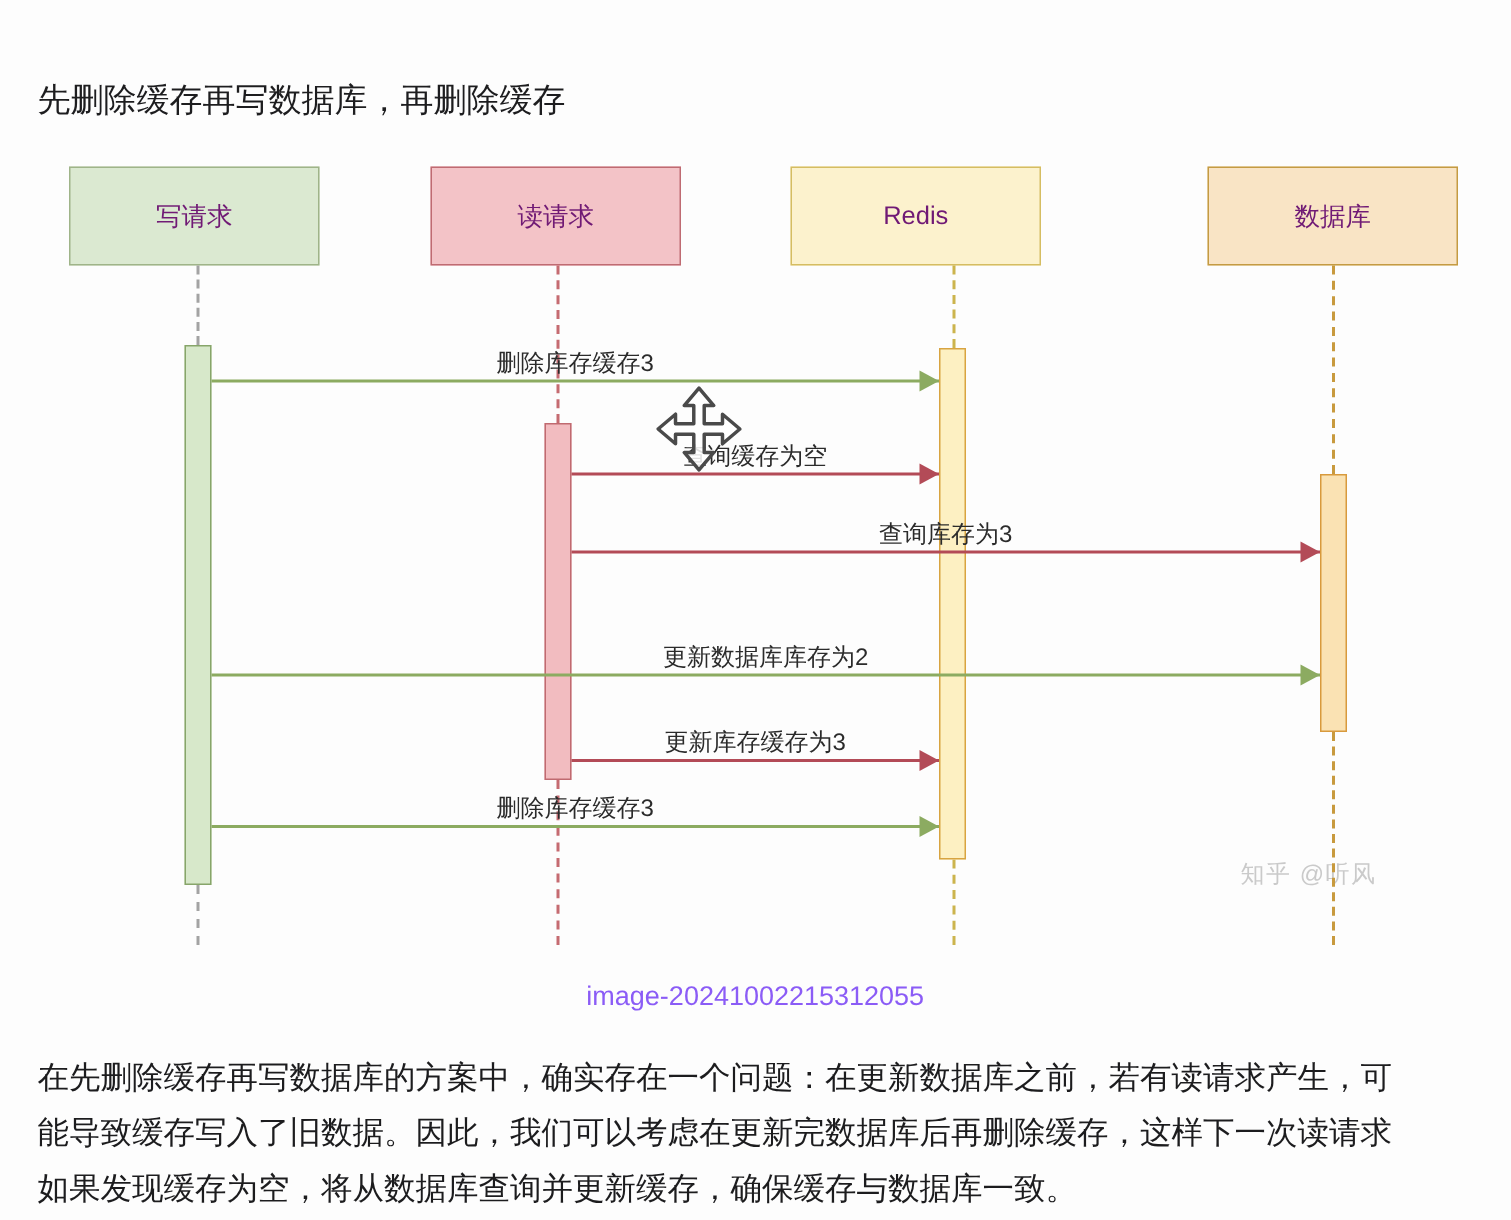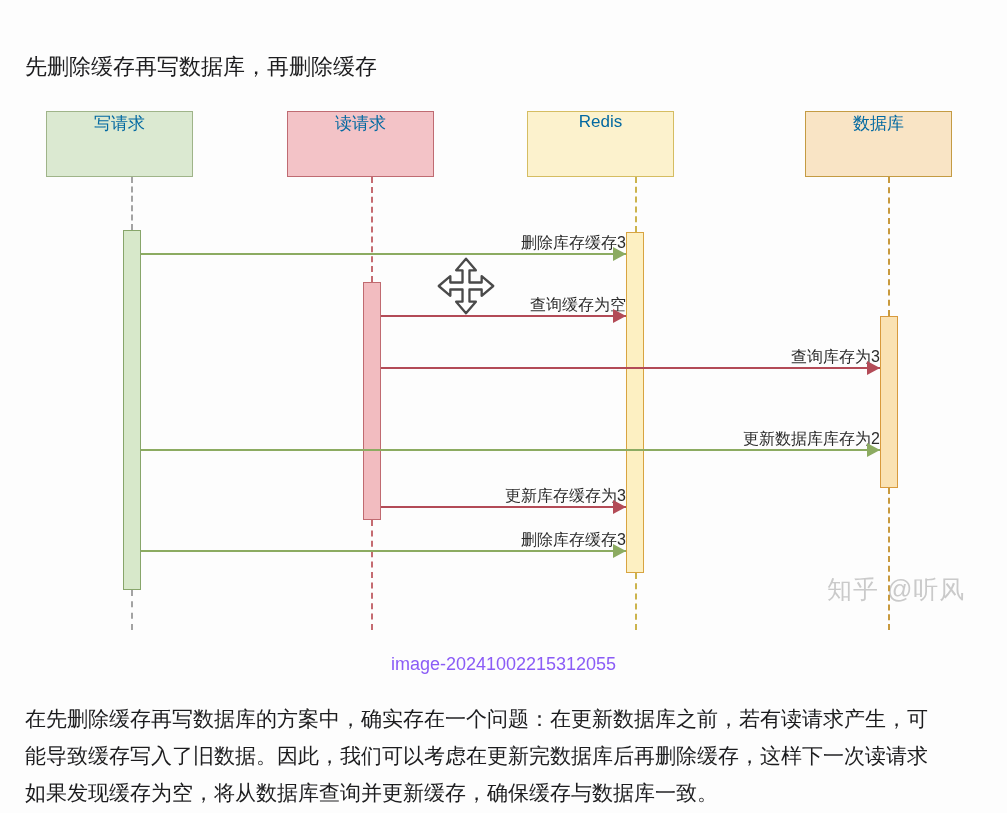--- a/index.html
+++ b/index.html
@@ -9,23 +9,23 @@
     background:#fdfdfd; font-family:"Liberation Sans","DejaVu Sans",sans-serif;
   }
   .title {
     position:absolute; left:25px; top:31px;
     font-size:22px; font-weight:400; color:#1d1d1f; white-space:nowrap;margin-top:21px;
   }
   .diagram { position:absolute; left:0; top:90px; width:1007px; height:560px; }
 
   
   .pbox {
-    position:absolute; top:21px; height:66px; width:147px;
-    display:flex; justify-content:center;
-    font-size:17px; color:#0369a1; border:1.5px solid;
+    position:absolute; top:21px; height:66px; width:167px;
+    display:flex; align-items:center; justify-content:center;
+    font-size:17px; color:#701a75; border:1.5px solid;
   }
   .pbox.green  { left:46px;  background:#dbe9d1; border-color:#9fb489; }
   .pbox.pink   { left:287px; background:#f3c3c7; border-color:#bf6b72; }
   .pbox.yellow { left:527px; background:#fcf2cd; border-color:#d5bd62; }
   .pbox.orange { left:805px; background:#f9e4c5; border-color:#c49b43; }
 
   
   .lifeline { position:absolute; width:0; border-left:2px dashed; }
   .ll-gray   { border-color:#a3a3a3; }
   .ll-red    { border-color:#c56b71; }
@@ -33,36 +33,36 @@
   .ll-orange { border-color:#c89a3e; }
 
   
   .abar { position:absolute; width:18px; border:1.5px solid; }
   .ab-green  { left:123px; background:#d7e8ca; border-color:#87a56a; }
   .ab-pink   { left:363px; background:#f2bcc0; border-color:#c06a70; }
   .ab-yellow { left:626px; background:#fdf0c2; border-color:#d8a441; }
   .ab-orange { left:880px; background:#fae2b3; border-color:#d89a3d; }
 
   
-  .msg { position:absolute; text-align:right; }
+  .msg { position:absolute; text-align:center; }
   .msg-label { font-size:16px; line-height:20px; color:#2b2b2b; white-space:nowrap; }
   .msg-line { position:relative; height:2px; width:100%; margin-top:0px; }
   .green-msg { color:#8cab61; }
   .red-msg   { color:#b34b57; }
   .green-msg .msg-line { background:#8cab61; }
   .red-msg   .msg-line { background:#b34b57; }
   .msg-arrow {
     position:absolute; right:0; top:-6px; width:0; height:0;
     border-style:solid; border-width:7px 0 7px 13px;
     border-color:transparent transparent transparent currentColor;
   }
 
   .watermark {
     position:absolute; left:827px; top:483px;
-    font-size:25px; color:#cacaca; letter-spacing:1px; white-space:nowrap;
+    font-size:16px; color:#cacaca; letter-spacing:1px; white-space:nowrap;
   }
   .cursor-svg { position:absolute; left:437px; top:167px; width:58px; height:58px; }
 
   .caption {
     position:absolute; left:0; width:1007px; top:654px; text-align:center;
     font-size:18px; color:#8b5cf6;
   }
   .body-text {
     position:absolute; left:25px; top:700px; width:970px;
     font-size:21px; line-height:37px; color:#1c1c1e;

